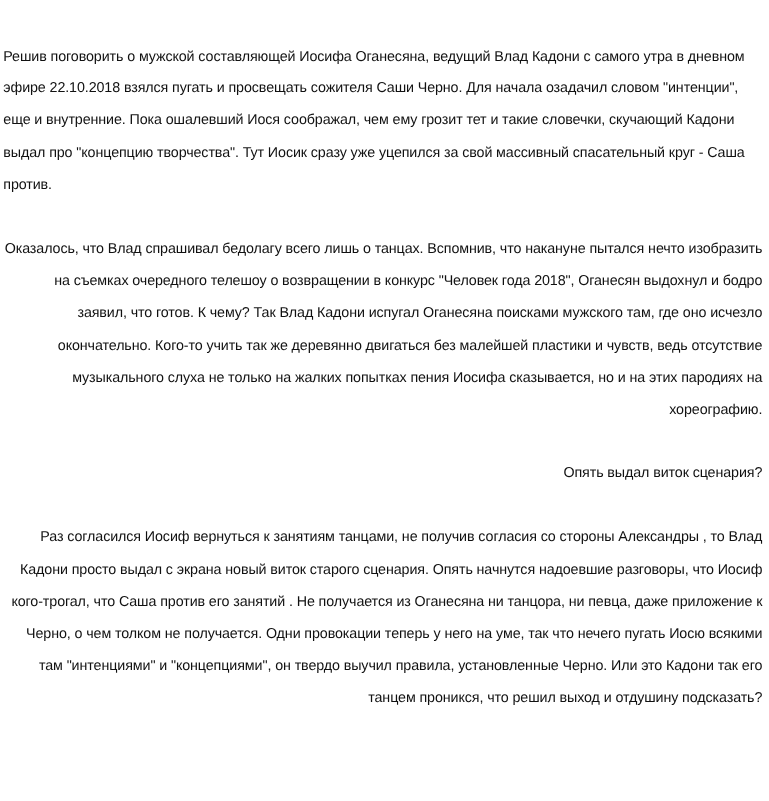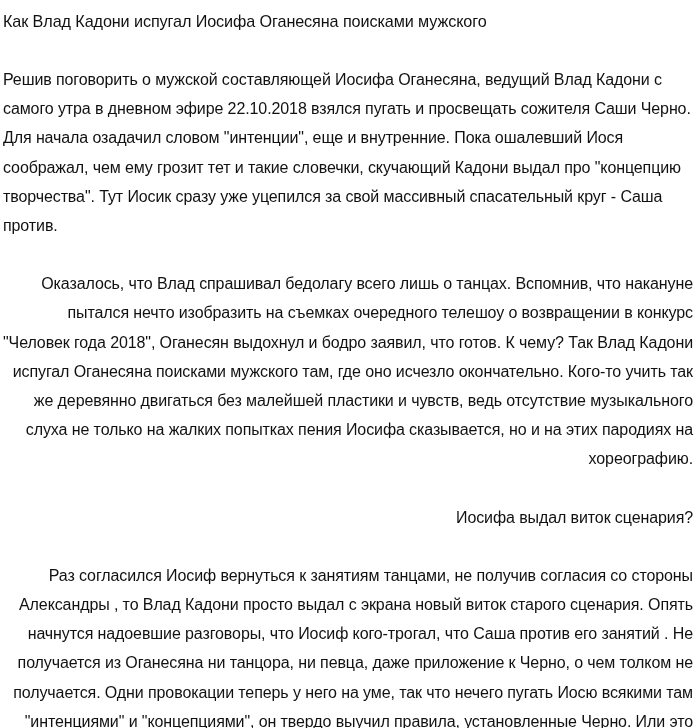--- a/index.html
+++ b/index.html
@@ -27,44 +27,43 @@
     font-weight: 400;
     color: #111111;
     margin: 0;
     letter-spacing: -0.1px;
     white-space: nowrap;
   }
   .spacer {
     height: 29px;
   }
   .para {
-    font-size: 16px;
+    font-size: 13px;
     line-height: 29.2px;
     font-weight: 400;
     color: #111111;
     margin: 0;
     letter-spacing: -0.1px;
     text-align: left;
     word-spacing: 0px;
   }
   .para + .para {
     margin-top: 29px;
     text-align: right;
   }
 </style>
 </head>
 <body style="background: rgb(255, 255, 255); color: rgb(17, 17, 17);">
 
 <div class="article">
 
-  <h1 class="article-title">Как Влад Кадони испугал Иосифа Оганесяна поисками мужского</h1>
 
   <div class="spacer"></div>
 
   <p class="para">Решив поговорить о мужской составляющей Иосифа Оганесяна, ведущий Влад Кадони с самого утра в дневном эфире 22.10.2018 взялся пугать и просвещать сожителя Саши Черно. Для начала озадачил словом "интенции", еще и внутренние. Пока ошалевший Иося соображал, чем ему грозит тет и такие словечки, скучающий Кадони выдал про "концепцию творчества". Тут Иосик сразу уже уцепился за свой массивный спасательный круг - Саша против.</p>
 
   <p class="para">Оказалось, что Влад спрашивал бедолагу всего лишь о танцах. Вспомнив, что накануне пытался нечто изобразить на съемках очередного телешоу о возвращении в конкурс "Человек года 2018", Оганесян выдохнул и бодро заявил, что готов. К чему? Так Влад Кадони испугал Оганесяна поисками мужского там, где оно исчезло окончательно. Кого-то учить так же деревянно двигаться без малейшей пластики и чувств, ведь отсутствие музыкального слуха не только на жалких попытках пения Иосифа сказывается, но и на этих пародиях на хореографию.</p>
 
-  <p class="para">Иосифа выдал виток сценария?</p>
+  <p class="para">Опять выдал виток сценария?</p>
 
   <p class="para">Раз согласился Иосиф вернуться к занятиям танцами, не получив согласия со стороны Александры , то Влад Кадони просто выдал с экрана новый виток старого сценария. Опять начнутся надоевшие разговоры, что Иосиф кого-трогал, что Саша против его занятий . Не получается из Оганесяна ни танцора, ни певца, даже приложение к Черно, о чем толком не получается. Одни провокации теперь у него на уме, так что нечего пугать Иосю всякими там "интенциями" и "концепциями", он твердо выучил правила, установленные Черно. Или это Кадони так его танцем проникся, что решил выход и отдушину подсказать?</p>
 
 </div>
 
 </body></html>

